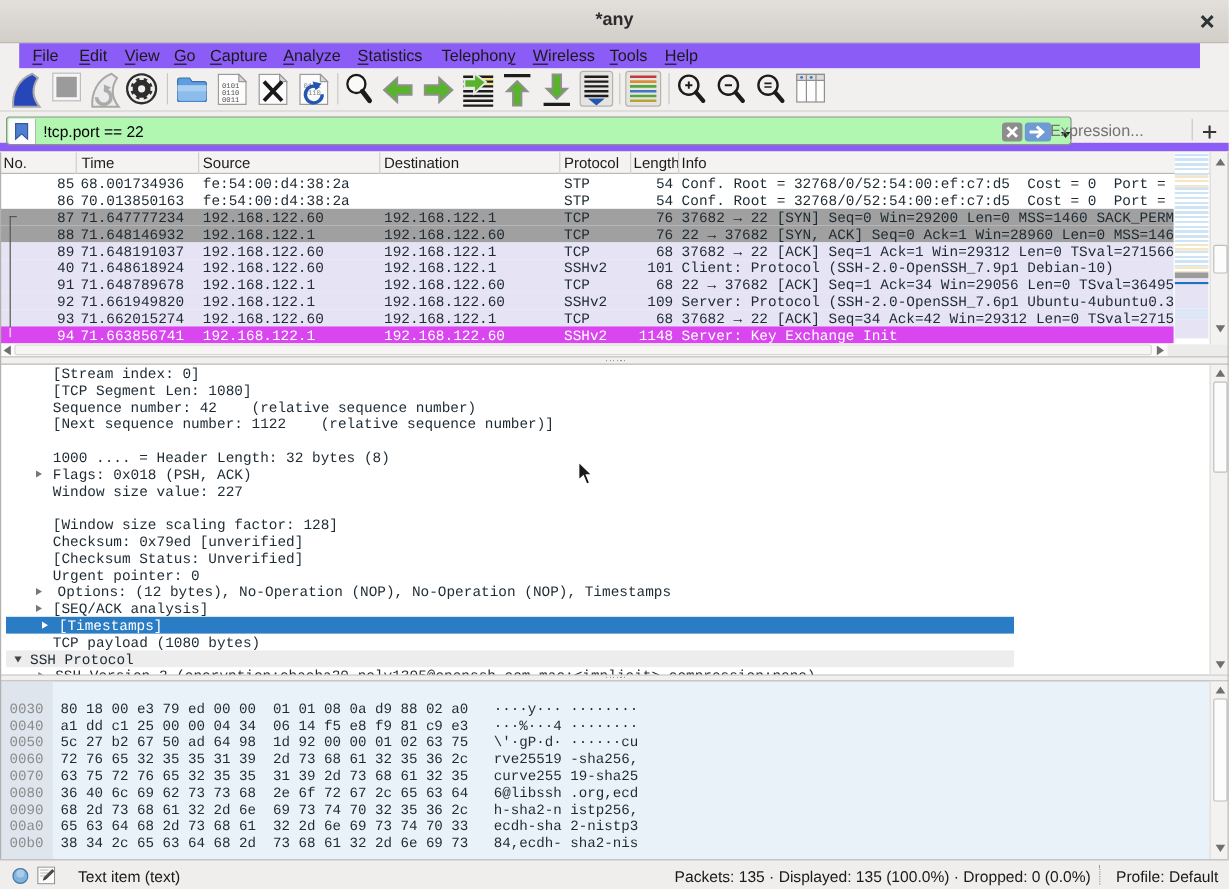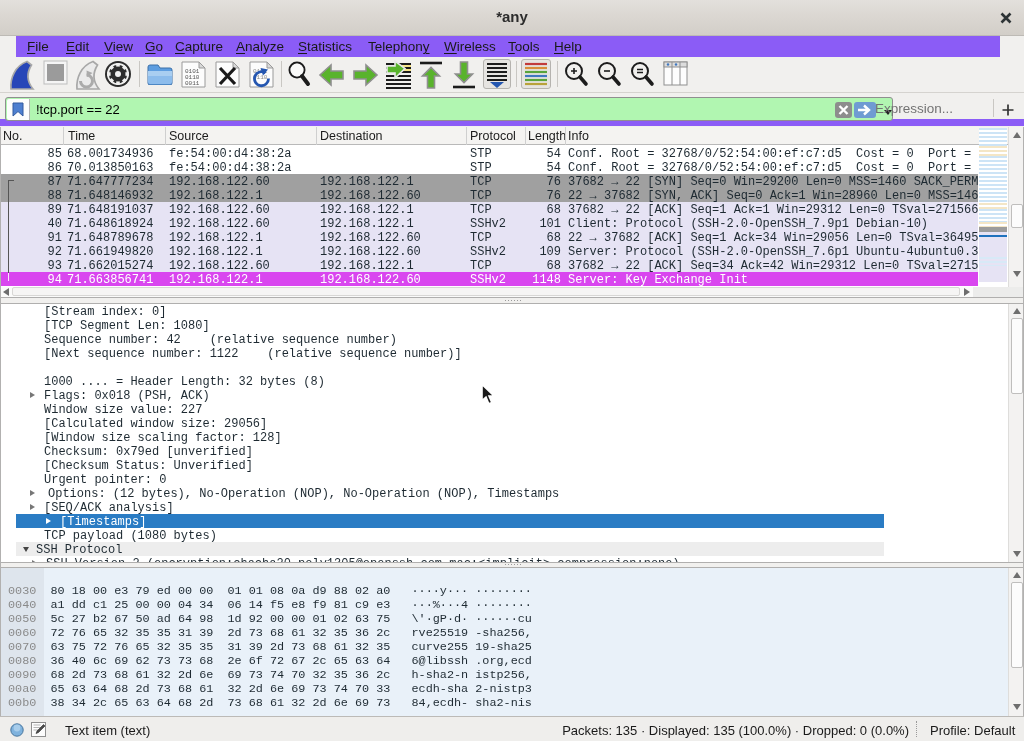--- a/index.html
+++ b/index.html
@@ -61,21 +61,21 @@
   .up{border-left:4px solid transparent;border-right:4px solid transparent;
       border-bottom:6px solid #6e6e6e;}
   .dn{border-left:4px solid transparent;border-right:4px solid transparent;
       border-top:6px solid #6e6e6e;}
   .lt{border-top:4px solid transparent;border-bottom:4px solid transparent;
       border-right:6px solid #6e6e6e;}
   .rt{border-top:4px solid transparent;border-bottom:4px solid transparent;
       border-left:6px solid #6e6e6e;}
   
   #details{left:0;top:304px;width:1024px;height:258px;background:#fff;overflow:hidden;}
-  .dl{position:absolute;left:16px;width:840px;height:14px;padding-left:28px;}
+  .dl{position:absolute;left:5px;width:840px;height:14px;}
   .dsel{background:#2a7cc4;} .dsel .mono{color:#fff;}
   .tri{position:absolute;width:0;height:0;}
   .trir{border-top:3.5px solid transparent;border-bottom:3.5px solid transparent;
       border-left:5px solid #777;}
   .trid{border-left:3.5px solid transparent;border-right:3.5px solid transparent;
       border-top:5px solid #444;}
   
   #hexpane{left:0;top:568px;width:1024px;height:148px;background:#e9f1f9;}
   .hx{position:absolute;left:8px;}
   .off{color:#8a8a8a;}
@@ -417,21 +417,20 @@
 
 <div class="abs" id="details">
   <pre class="abs" style="left:44px;top:1px">[Stream index: 0]</pre>
   <pre class="abs" style="left:44px;top:15px">[TCP Segment Len: 1080]</pre>
   <pre class="abs" style="left:44px;top:29px">Sequence number: 42    (relative sequence number)</pre>
   <pre class="abs" style="left:44px;top:43px">[Next sequence number: 1122    (relative sequence number)]</pre>
   <pre class="abs" style="left:44px;top:71px">1000 .... = Header Length: 32 bytes (8)</pre>
   <div class="tri trir" style="left:30px;top:88px"></div>
   <pre class="abs" style="left:44px;top:85px">Flags: 0x018 (PSH, ACK)</pre>
   <pre class="abs" style="left:44px;top:99px">Window size value: 227</pre>
-  <pre class="abs" style="left:44px;top:113px">[Calculated window size: 29056]</pre>
   <pre class="abs" style="left:44px;top:127px">[Window size scaling factor: 128]</pre>
   <pre class="abs" style="left:44px;top:141px">Checksum: 0x79ed [unverified]</pre>
   <pre class="abs" style="left:44px;top:155px">[Checksum Status: Unverified]</pre>
   <pre class="abs" style="left:44px;top:169px">Urgent pointer: 0</pre>
   <div class="tri trir" style="left:30px;top:186px"></div>
   <pre class="abs" style="left:48px;top:183px">Options: (12 bytes), No-Operation (NOP), No-Operation (NOP), Timestamps</pre>
   <div class="tri trir" style="left:30px;top:200px"></div>
   <pre class="abs" style="left:44px;top:197px">[SEQ/ACK analysis]</pre>
   <div class="dl dsel" style="top:210px">
     <div class="tri trir" style="left:30px;top:4px;border-left-color:#fff"></div>

